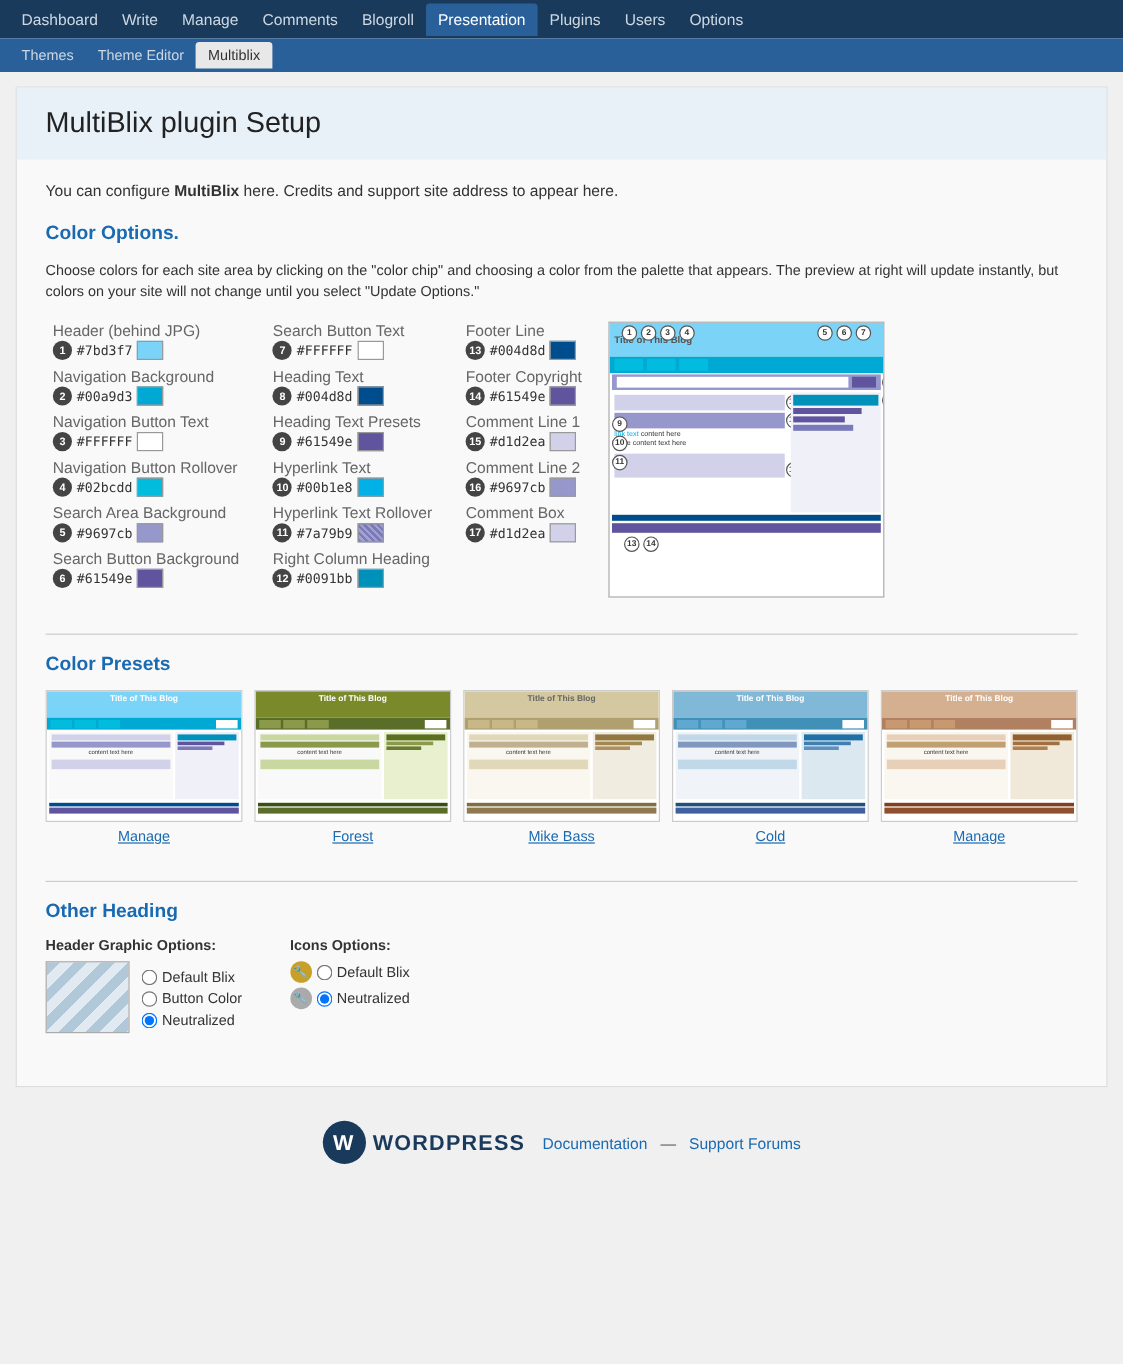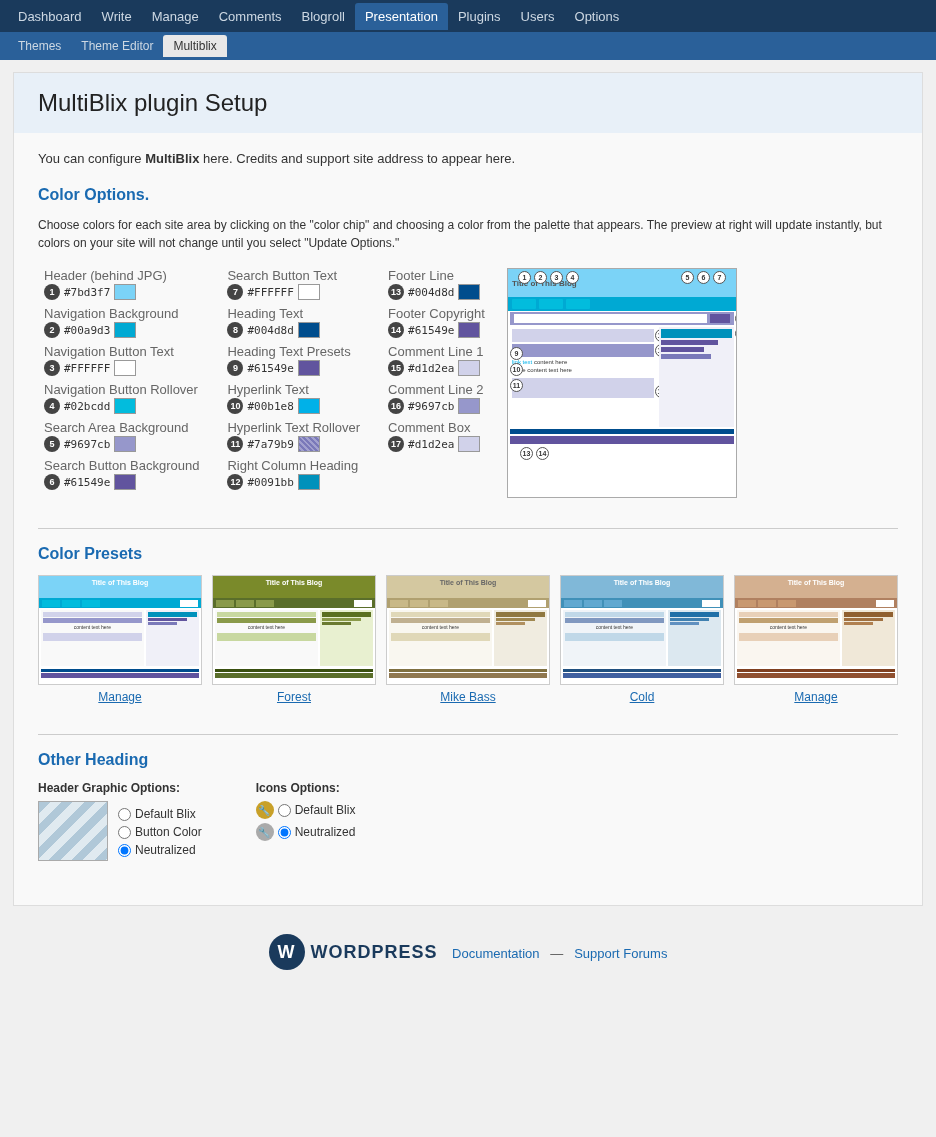--- a/index.html
+++ b/index.html
@@ -221,21 +221,20 @@
     .radio-row {
       display: flex;
       align-items: center;
       gap: 4px;
       margin-bottom: 2px;
       font-size: 12px;
     }
 
     .icons-group {
       margin-top: 0;
-      margin-left: 14px;
     }
 
     .icon-row {
       display: flex;
       align-items: center;
       gap: 4px;
       margin-bottom: 4px;
       font-size: 12px;
     }
 

